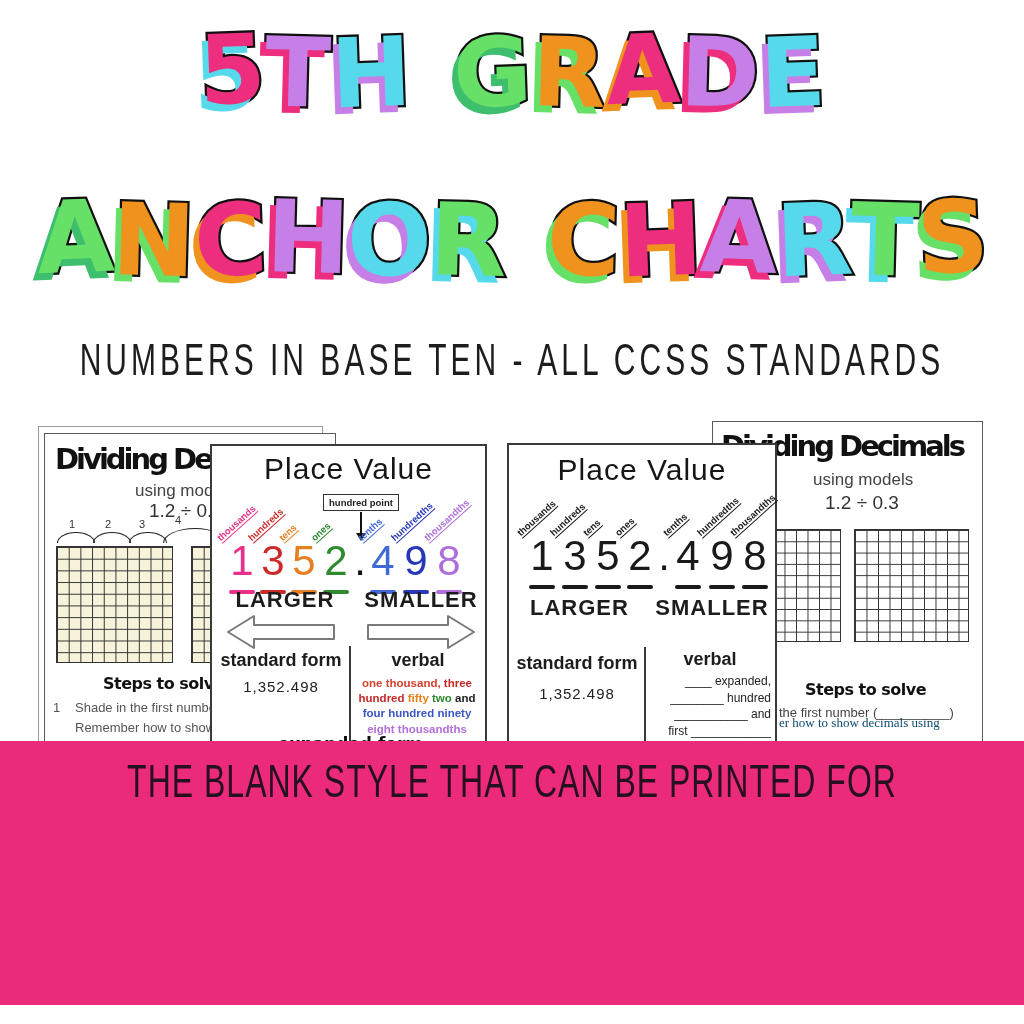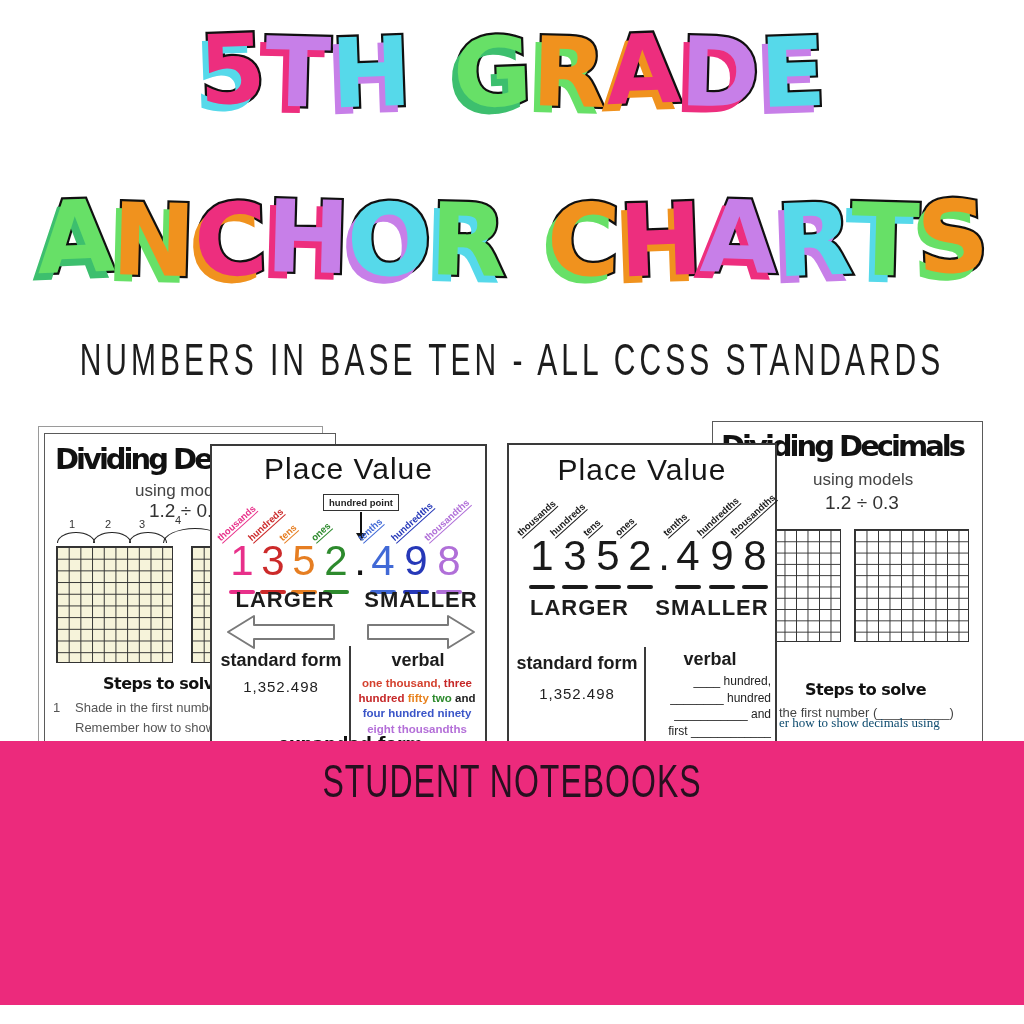--- a/index.html
+++ b/index.html
@@ -181,25 +181,25 @@
         <div class="pv-under" style="left: 233px; top: 140px; width: 26px; background: rgb(26, 26, 26);"></div>
         <div class="pv-digit" style="left: 138px; top: 90px; color: rgb(26, 26, 26);">.</div>
       </div>
     <div class="pv-word" style="left:8px;top:150px;width:125px;">LARGER</div>
     <div class="pv-word" style="left:142px;top:150px;width:122px;">SMALLER</div>
     <div class="pv-sec" style="left:0px;top:208px;width:136px;">standard form</div>
     <div class="pv-val" style="left:0px;top:240px;width:136px;">1,352.498</div>
     <div class="pv-div" style="left:135px;top:202px;height:110px;"></div>
     <div class="pv-sec" style="left:138px;top:204px;width:126px;">verbal</div>
     <div id="pv-fill-blanks" class="abs" style="left:134px;top:228px;width:128px;">
-        <div class="blank-line">____ hundred,</div>
+        <div class="blank-line">____ expanded,</div>
         <div class="blank-line">________ hundred</div>
         <div class="blank-line">___________ and</div>
         <div class="blank-line">first ____________</div>
         <div class="blank-line">ninety eight</div>
       </div>
   </div>
 
   <div id="banner" style="background: rgb(236, 42, 124);">
-      <div class="banner-line"><span class="tallthin">STUDENT NOTEBOOKS</span></div>
+      <div class="banner-line"><span class="tallthin">THE BLANK STYLE THAT CAN BE PRINTED FOR</span></div>
     </div>
 
 </div>
 
 </body></html>

